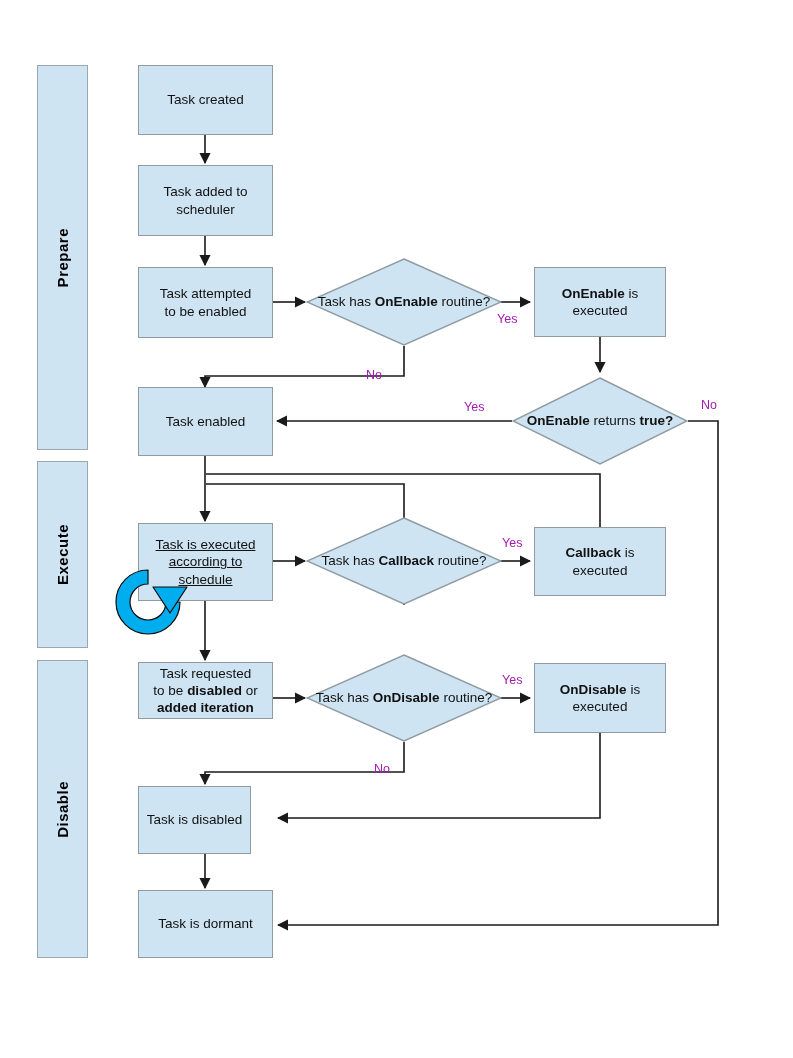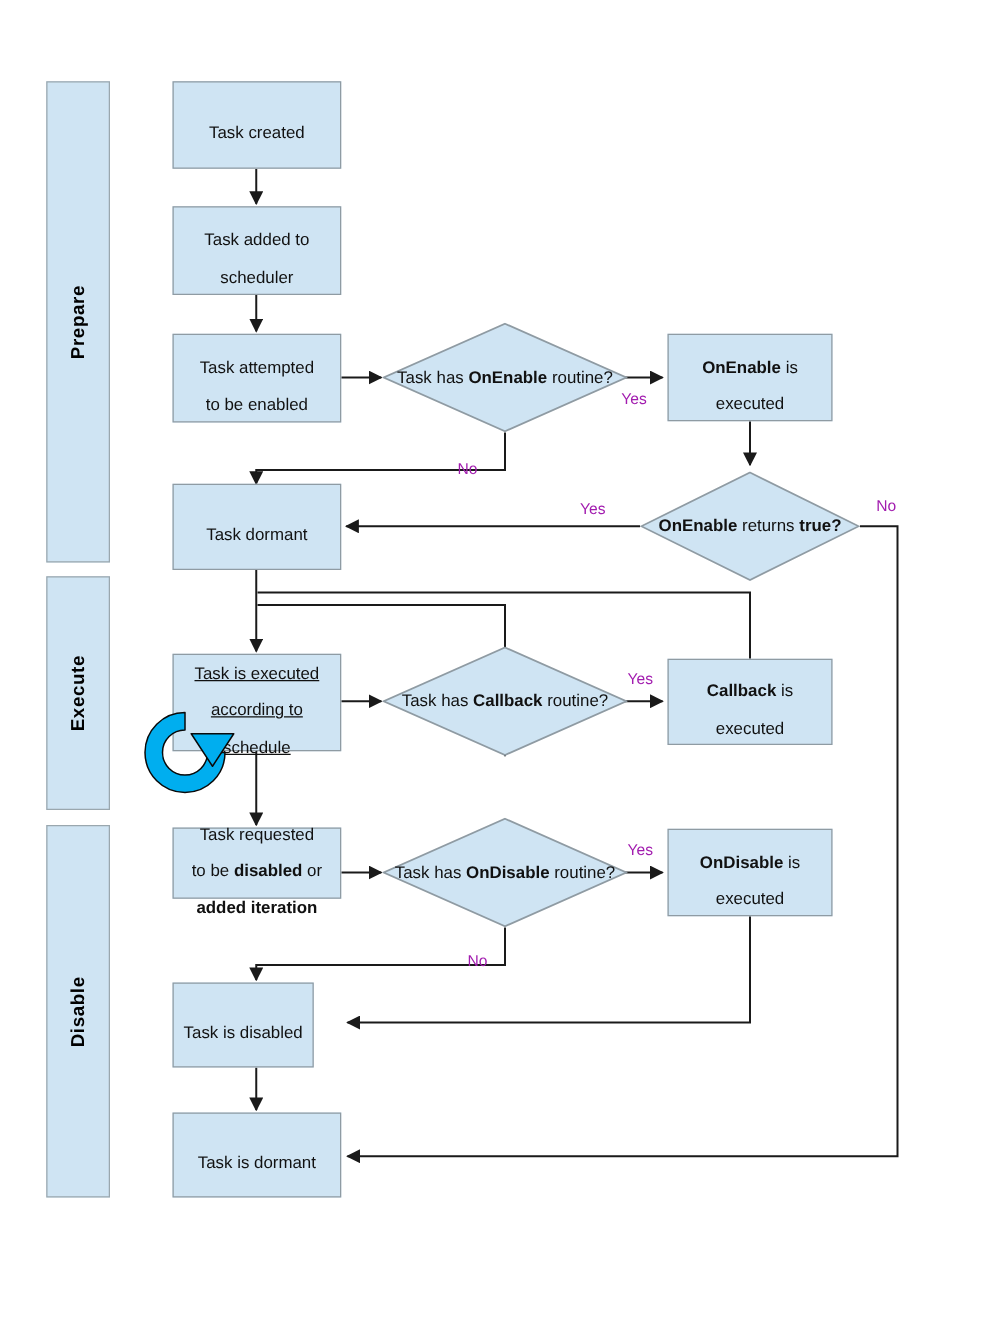--- a/index.html
+++ b/index.html
@@ -44,21 +44,21 @@
     box-sizing: border-box;
     display: flex;
     align-items: center;
     justify-content: center;
     text-align: center;
     font-size: 13.5px;
     color: #111111;
     line-height: 1.27;
     padding: 2px 5px;
   }
-  .node span.txt { display: block; margin-top: 12px; }
+  .node span.txt { display: block; }
   .node b { font-weight: bold; }
   .diamond-wrap {
     position: absolute;
     display: flex;
     align-items: center;
     justify-content: center;
     text-align: center;
   }
   .diamond-shape {
     position: absolute;
@@ -174,21 +174,21 @@
   </div>
 
   <div class="node" style="left:534px; top:267px; width:132px; height:70px;">
     <div>
       <span class="txt"><b>OnEnable</b><span> is</span></span>
       <span class="txt">executed</span>
     </div>
   </div>
 
   <div class="node" style="left:138px; top:387px; width:135px; height:69px;">
-    <span class="txt">Task dormant</span>
+    <span class="txt">Task enabled</span>
   </div>
 
   <div class="node" style="left:138px; top:523px; width:135px; height:78px;text-decoration:underline;">
     <div>
       <span class="txt">Task is executed</span>
       <span class="txt">according to</span>
       <span class="txt">schedule</span>
     </div>
   </div>
 

